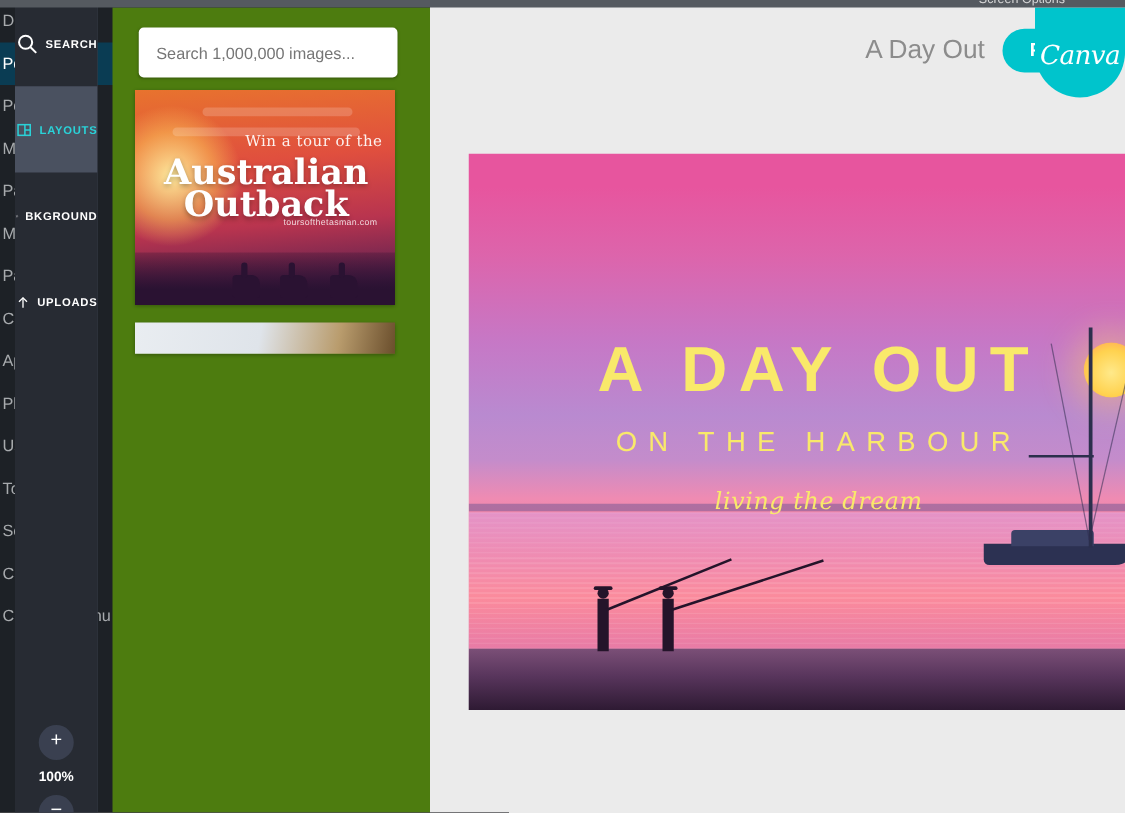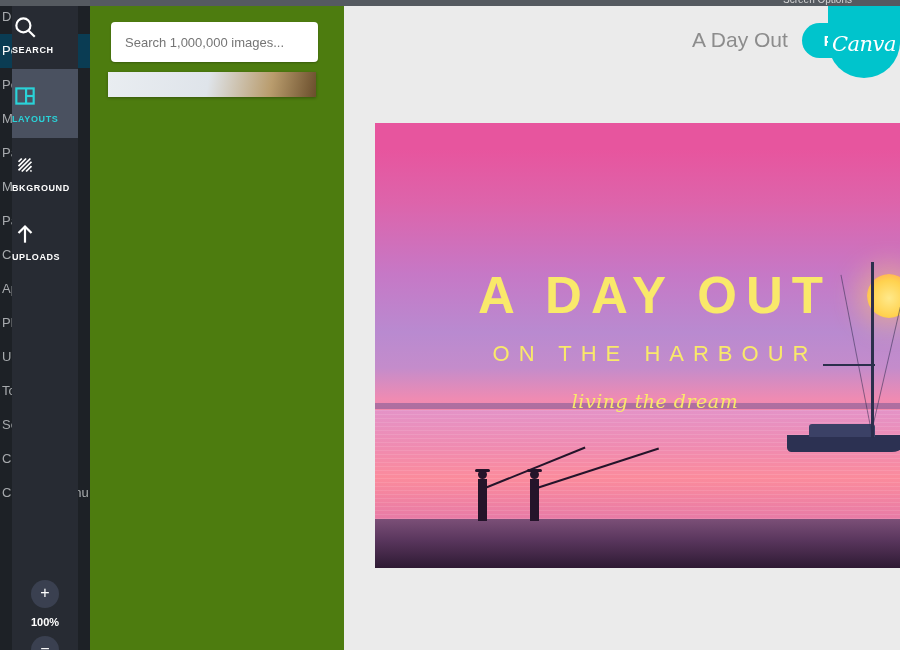--- a/index.html
+++ b/index.html
@@ -24,21 +24,21 @@
   }
   .wp-item.active { background: #0a3c53; color: #fff; }
 
   
   .rail {
     position: absolute; left: 12px; top: 0; width: 66px; height: 650px;
     background: #4a5160; z-index: 5;
   }
   .rail-item {
     position: relative; width: 66px; height: 69px;
-    display: flex; flex-direction: column; 
+    display: flex; flex-direction: row; align-items: center;
     justify-content: center; gap: 5px; cursor: pointer;
     color: #ffffff;
   }
   .rail-item.dark { background: #272b33; }
   .rail-item.active-label { color: #2ad2d8; }
   .rail-label {
     font-size: 9px; letter-spacing: 0.6px; font-weight: bold;
     text-transform: uppercase;
   }
   .rail-icon { width: 26px; height: 26px; display: block; }
@@ -394,20 +394,32 @@
     </div>
   </div>
 
   <div class="panel">
     <input class="search-box" type="text" placeholder="Search 1,000,000 images..." style="">
 
     <div class="thumbs">
 
 
 
+      <div class="thumb t-outback">
+        <div class="ob-cloud" style="left:54px; top:14px; width:120px;"></div>
+        <div class="ob-cloud" style="left:30px; top:30px; width:150px;"></div>
+        <div class="ob-kicker">Win a tour of the</div>
+        <div class="ob-h1">Australian</div>
+        <div class="ob-h2">Outback</div>
+        <div class="ob-url">toursofthetasman.com</div>
+        <div class="ob-ridge"></div>
+        <div class="rider" style="left:78px;"></div>
+        <div class="rider" style="left:116px;"></div>
+        <div class="rider" style="left:156px;"></div>
+      </div>
 
       <div class="thumb t-four"></div>
     </div>
   </div>
 
   <div class="rail">
     <div class="rail-rest"></div>
 
     <div class="rail-rest-inner">
       <div class="rail-item dark">

